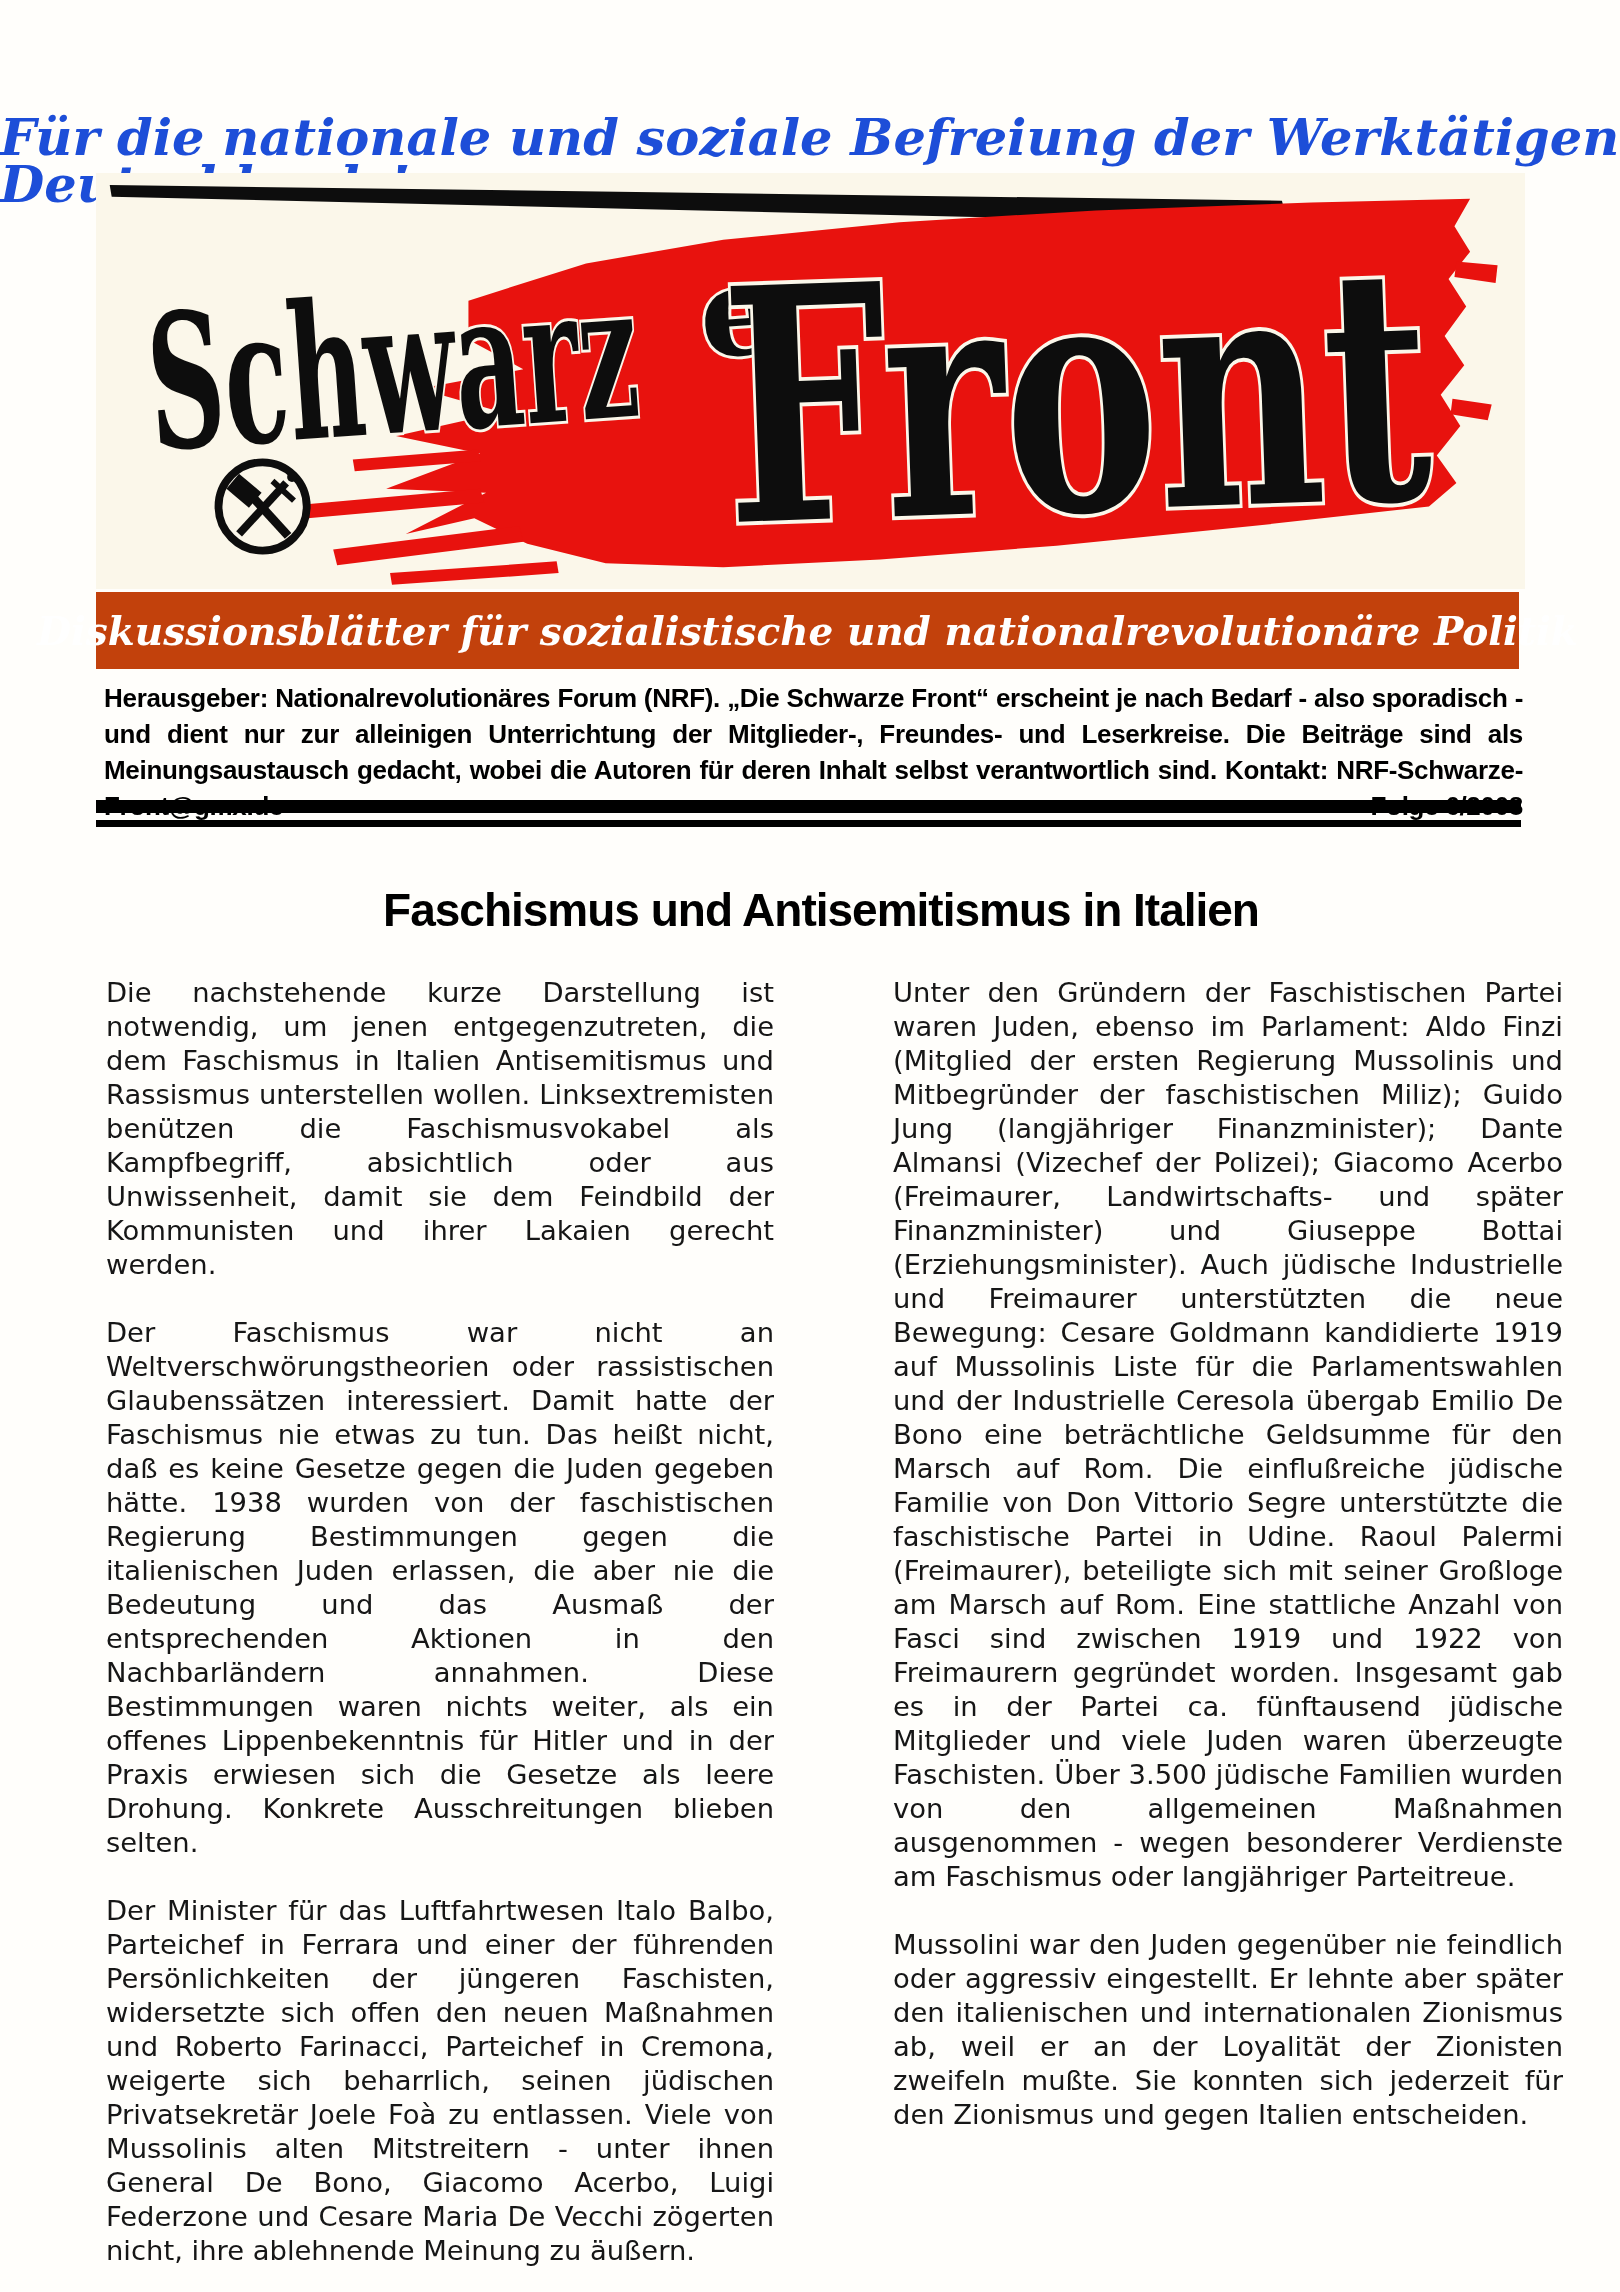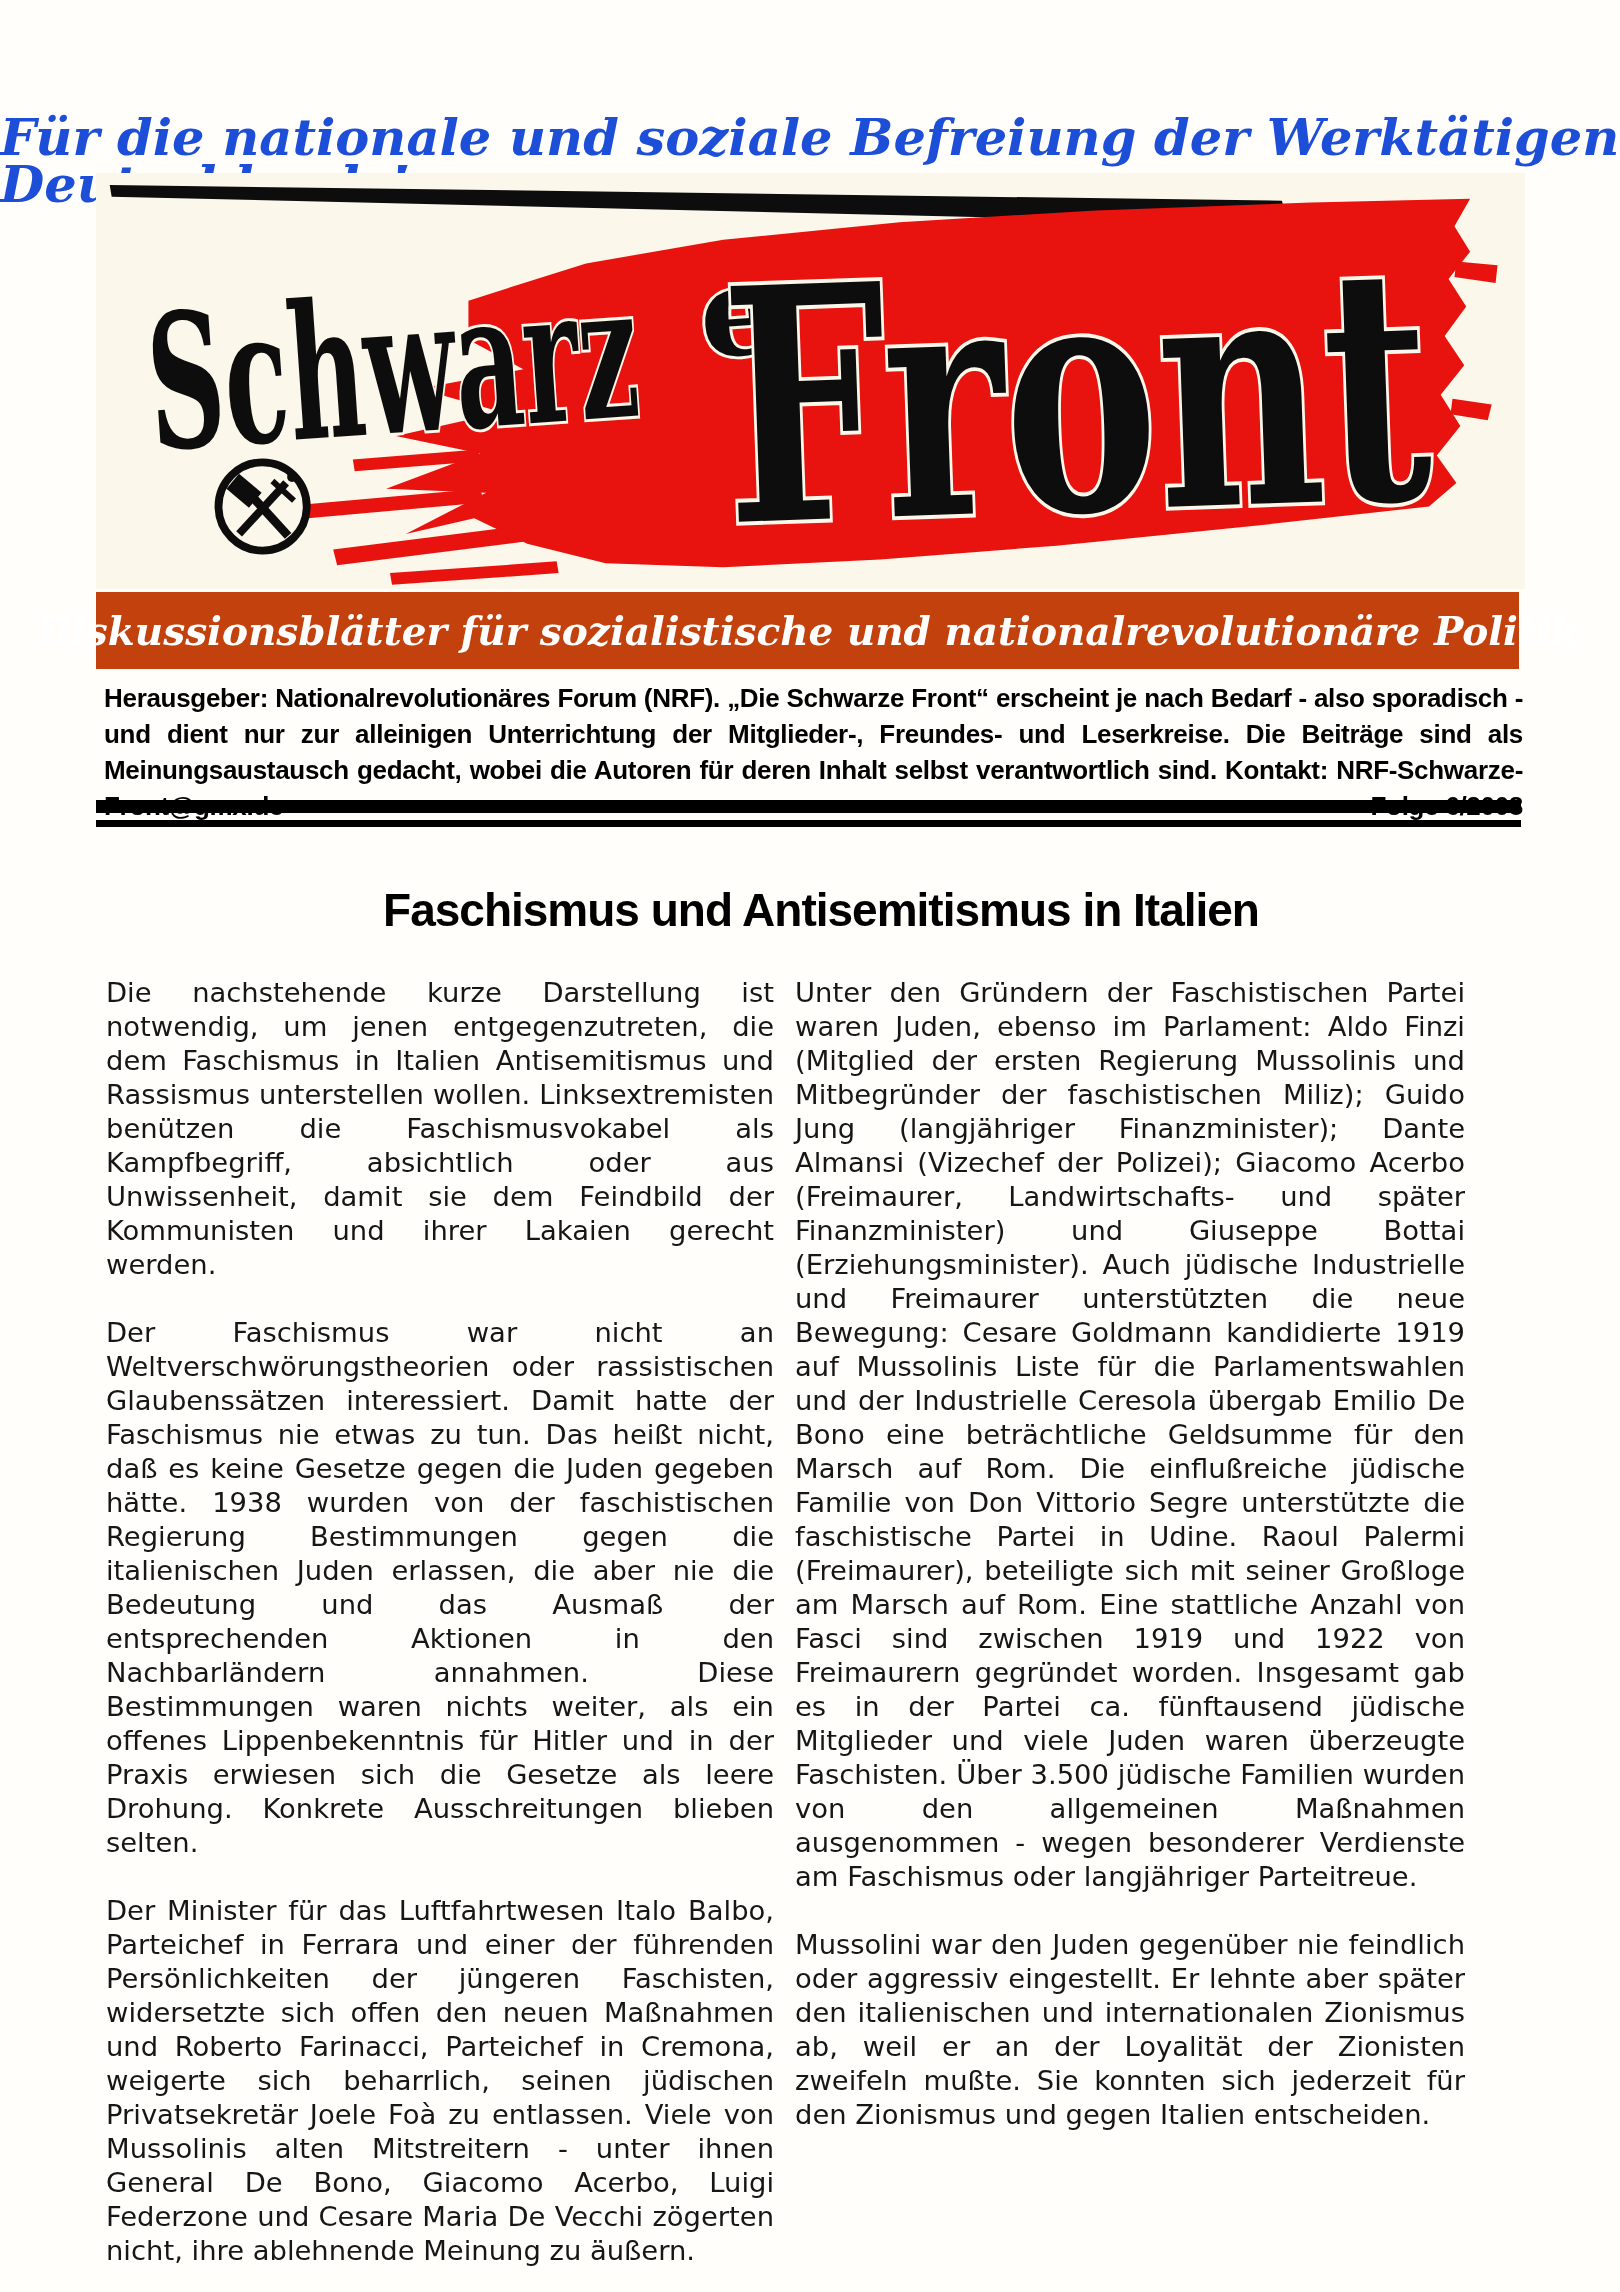--- a/index.html
+++ b/index.html
@@ -80,21 +80,21 @@
   
   .col{
     position:absolute;top:976px;
     font-family:"DejaVu Sans",sans-serif;
     font-size:27.4px;line-height:34px;
     color:#161616;
     text-align:justify;
     -webkit-hyphens:auto;hyphens:auto;
   }
   .col-left{left:106px;width:668px;}
-  .col-right{left:795px;width:670px;}
+  .col-right{left:893px;width:670px;}
   .col p{margin:0 0 34px 0;}
 </style>
 </head>
 <body>
 
 <div class="page">
 
   <div class="tagline">Für die nationale und soziale Befreiung der Werktätigen Deutschlands!</div>
 
   <div class="masthead">

